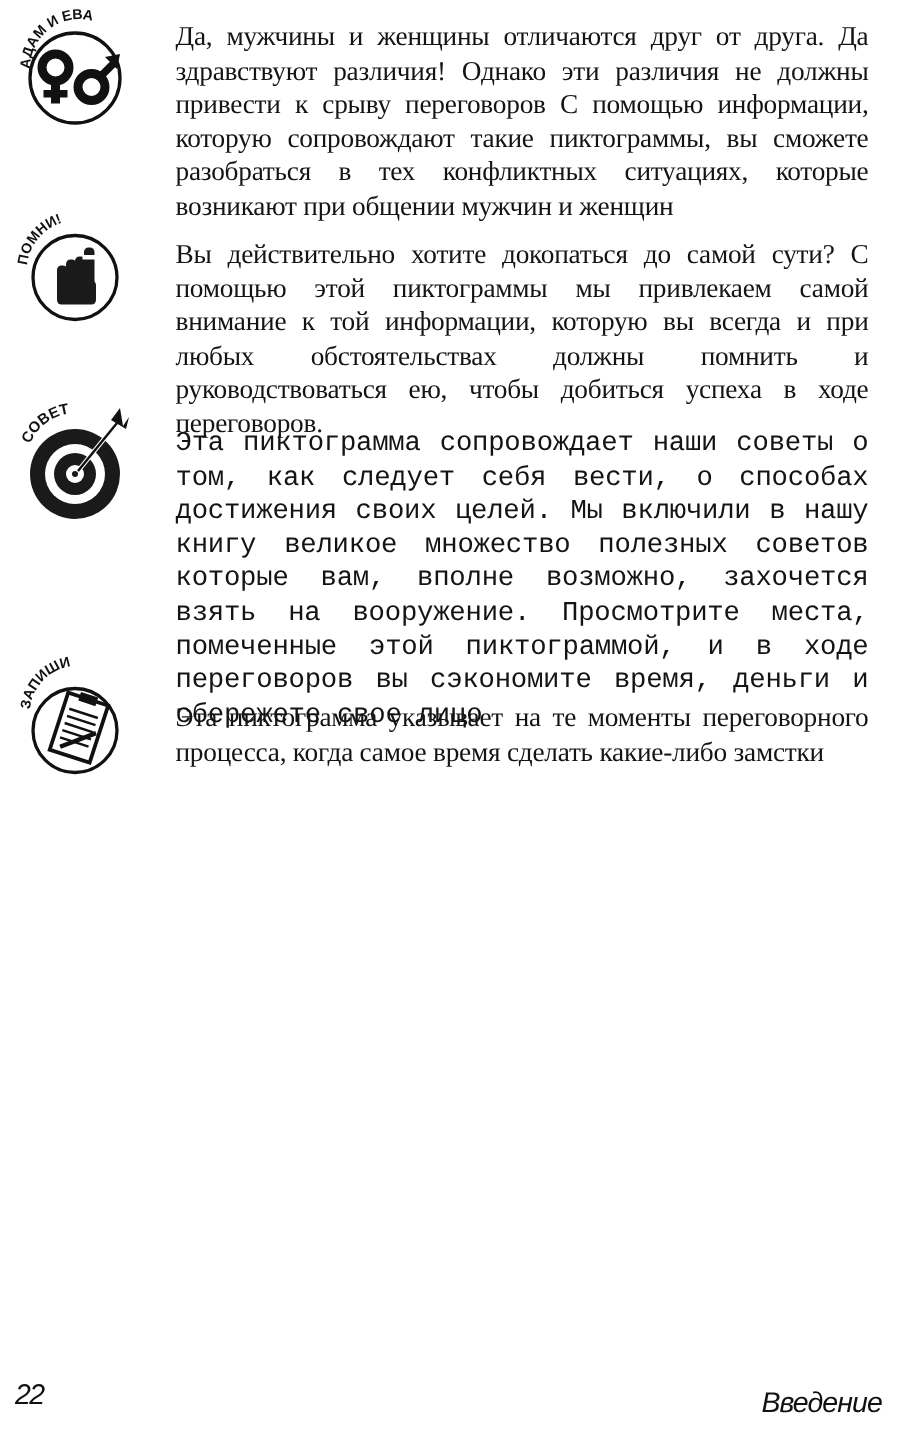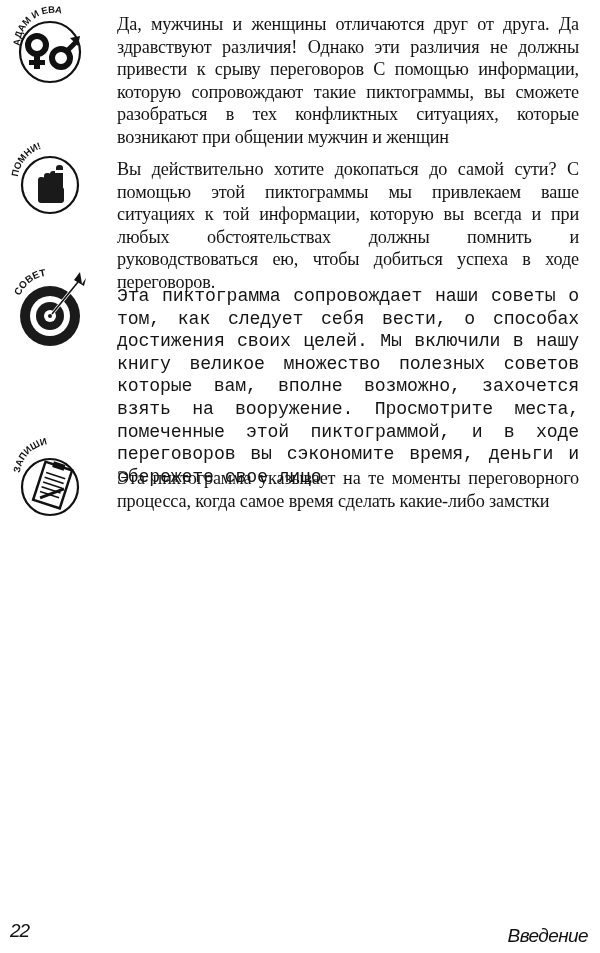--- a/index.html
+++ b/index.html
@@ -62,21 +62,21 @@
 
         <rect x="32" y="44" width="7" height="22" rx="3" fill="#1a1a1a"></rect>
         <rect x="38" y="40" width="7" height="26" rx="3" fill="#1a1a1a"></rect>
         <rect x="44" y="38" width="7" height="28" rx="3" fill="#1a1a1a"></rect>
         <rect x="50" y="32" width="7" height="34" rx="3" fill="#1a1a1a"></rect>
         <rect x="32" y="54" width="26" height="16" rx="3" fill="#1a1a1a"></rect>
         <rect x="49" y="37" width="9" height="3" fill="#fff"></rect>
       </svg>
     </div>
     <div class="text" style="top:0px;">
-      <p>Вы действительно хотите докопаться до самой сути? С помощью этой пиктограммы мы привлекаем ваше ситуациях к той информации, которую вы всегда и при любых обстоятельствах должны помнить и руководствоваться ею, чтобы добиться успеха в ходе переговоров.</p>
+      <p>Вы действительно хотите докопаться до самой сути? С помощью этой пиктограммы мы привлекаем самой внимание к той информации, которую вы всегда и при любых обстоятельствах должны помнить и руководствоваться ею, чтобы добиться успеха в ходе переговоров.</p>
     </div>
   </div>
 
   <div class="section" style="top:272px;">
     <div class="icon" style="top:-14px;">
       <svg viewBox="0 0 90 100">
         <defs>
             <path id="arc3" d="M14,38 A32,32 0 0 1 56,20"></path>
           </defs>
         <text font-family="Liberation Sans, sans-serif" font-weight="bold" font-size="10" fill="#111"><textPath href="#arc3">СОВЕТ</textPath></text>

